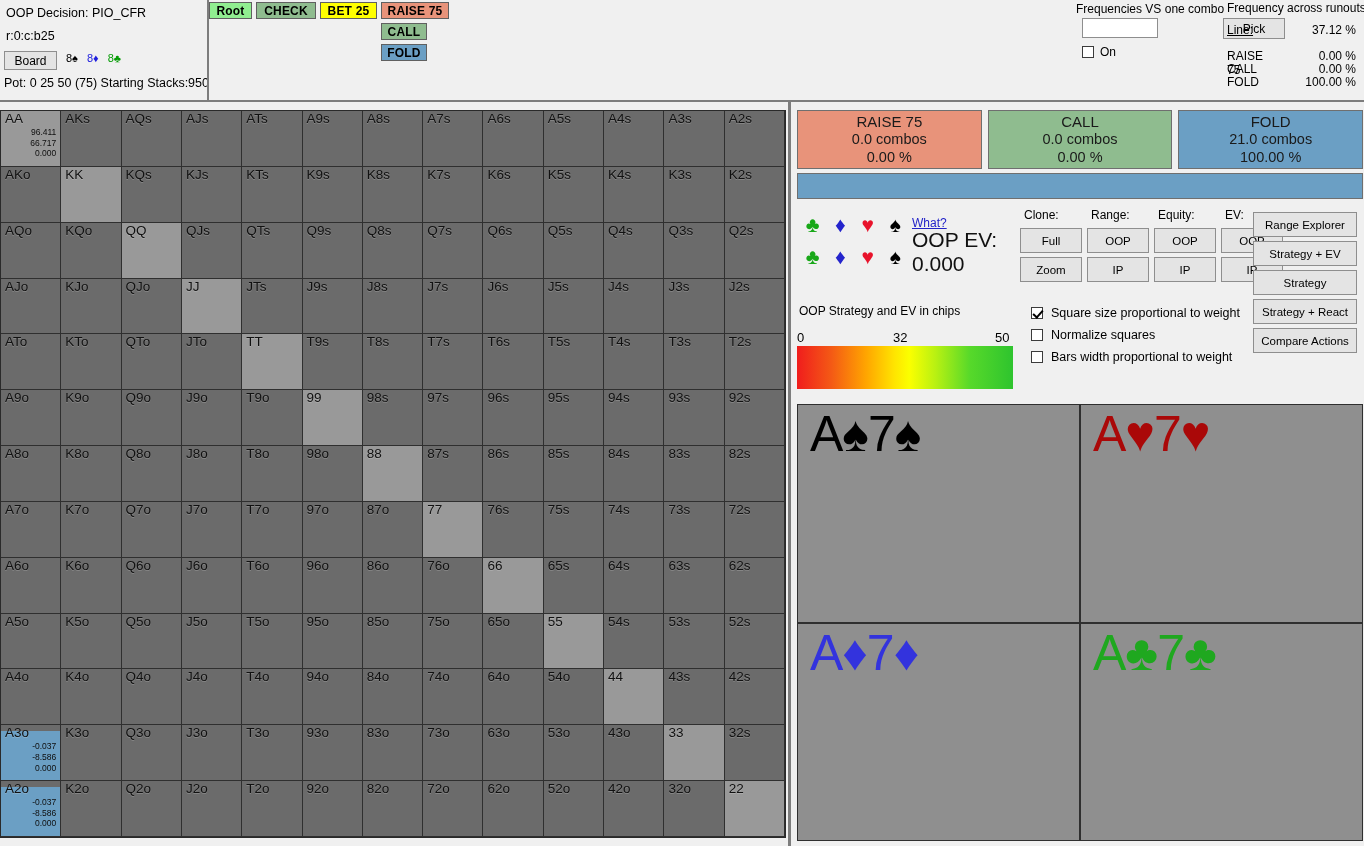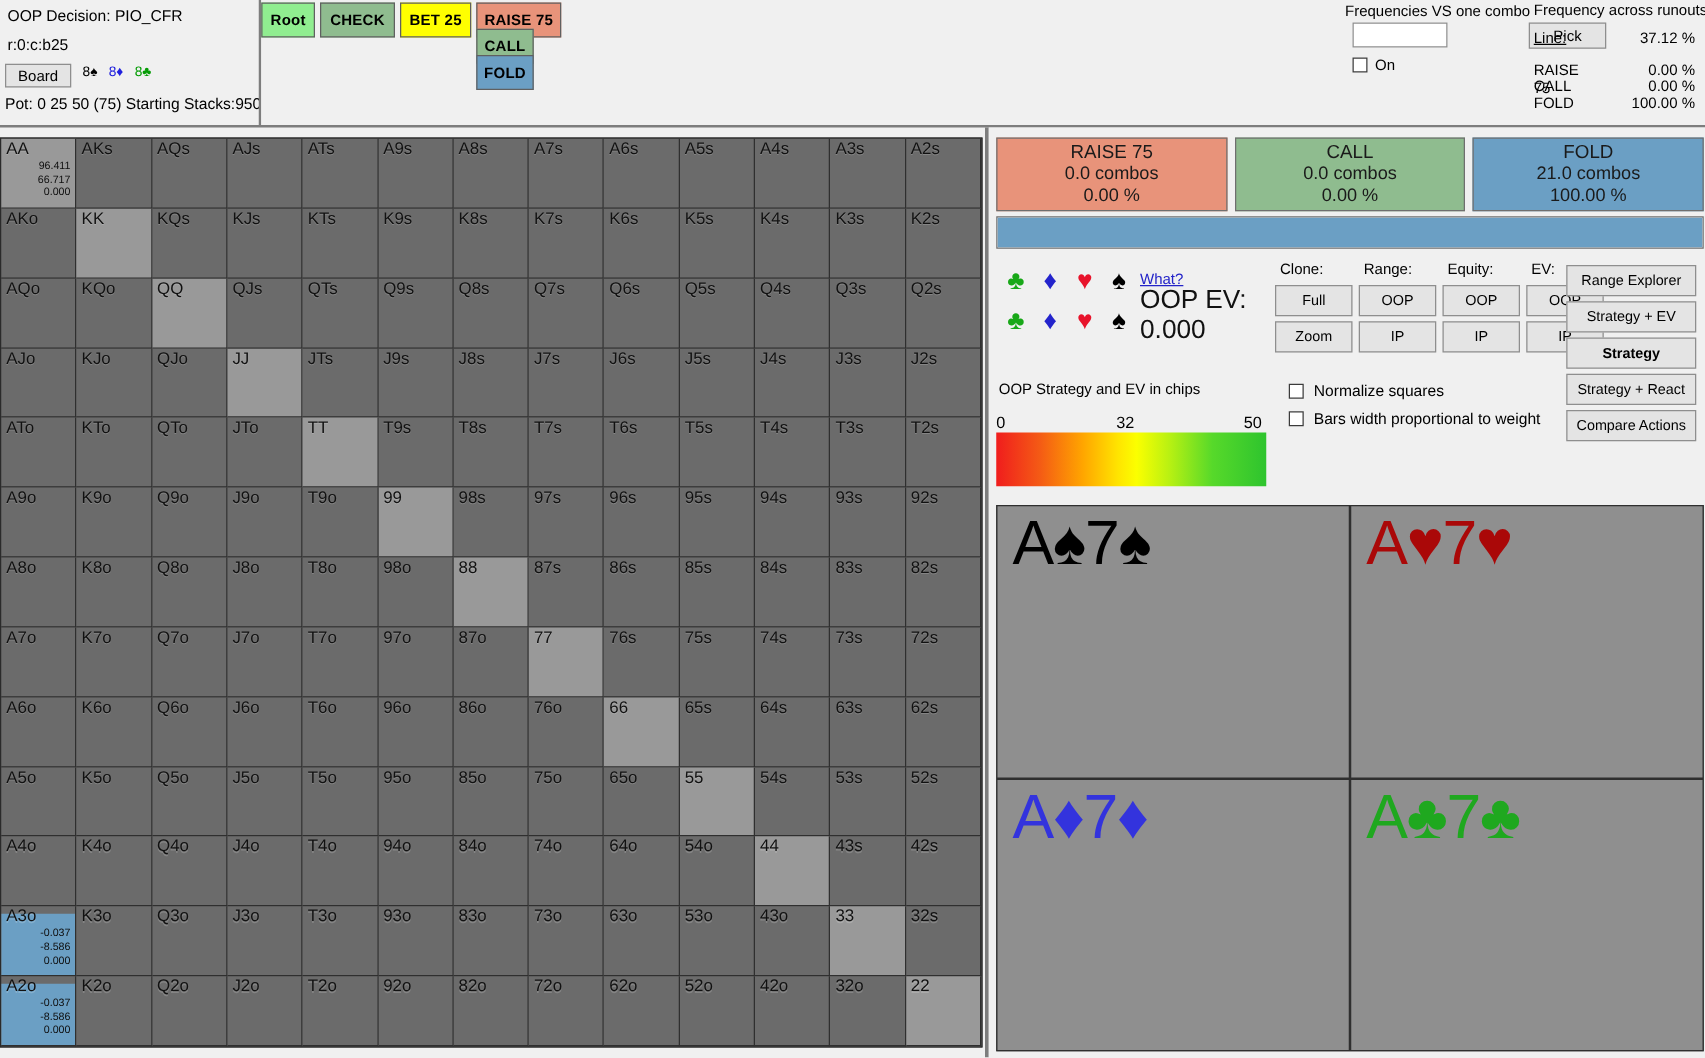--- a/index.html
+++ b/index.html
@@ -31,21 +31,21 @@
   .bc.spade { color: #000; }
   .bc.diamond { color: #2020dd; }
   .bc.club { color: #059c05; }
   .tl-pot { left: 4px; top: 76px; font-size: 12.5px; }
 
   .vdiv-1 { position: absolute; left: 207px; top: 0; width: 2px; height: 100px; background: #7d7d7d; }
 
   
   .tree-area { position: absolute; left: 209px; top: 0; width: 860px; height: 100px; background: #f0f0f0; }
   .tnode {
-    position: absolute; height: 28px; border: 1px solid #606060;
+    position: absolute; height: 17px; border: 1px solid #606060;
     font-size: 12px; font-weight: bold; color: #000;
     display: flex; align-items: center; justify-content: center;
     cursor: pointer; letter-spacing: 0.2px;
   }
   .tnode.root   { left: 0px;   top: 2px;  width: 43px;  background: #90ee90; }
   .tnode.check  { left: 47px;  top: 2px;  width: 60px;  background: #8fbc8f; }
   .tnode.bet25  { left: 111px; top: 2px;  width: 57px;  background: #ffff00; }
   .tnode.raise  { left: 172px; top: 2px;  width: 68px;  background: #e8937a; }
   .tnode.call   { left: 172px; top: 23px; width: 46px;  background: #8fbc8f; }
   .tnode.fold   { left: 172px; top: 44px; width: 46px;  background: #6b9fc4; }
@@ -808,20 +808,24 @@
     <div class="strategy-cap">OOP Strategy and EV in chips</div>
     <div class="scale-nums">
       <span style="left:0px;">0</span>
       <span style="left:96px;">32</span>
       <span style="left:198px;">50</span>
     </div>
     <div class="grad-bar"></div>
 
     <div class="cb-col" id="cb-col">
         <label class="cb-row">
+          <span class="cbx checked"></span>
+          <span class="cb-label">Square size proportional to weight</span>
+        </label>
+        <label class="cb-row">
           <span class="cbx"></span>
           <span class="cb-label">Normalize squares</span>
         </label>
         <label class="cb-row">
           <span class="cbx"></span>
           <span class="cb-label">Bars width proportional to weight</span>
         </label>
       </div>
 
     <div id="mini-area">
@@ -835,21 +839,21 @@
         <div class="mini-btn" style="left: 363px; top: 126px;">OOP</div>
         <div class="mini-btn" style="left: 363px; top: 155px;">IP</div>
         <div class="minihdr" style="left: 434px; top: 106px;">EV:</div>
         <div class="mini-btn" style="left: 430px; top: 126px;">OOP</div>
         <div class="mini-btn" style="left: 430px; top: 155px;">IP</div>
       </div>
 
     <div id="side-btns">
         <div class="big-btn" style="top: 110px;">Range Explorer</div>
         <div class="big-btn" style="top: 139px;">Strategy + EV</div>
-        <div class="big-btn" style="top: 168px; font-weight: bold;">Strategy</div>
+        <div class="big-btn" style="top: 168px;">Strategy</div>
         <div class="big-btn" style="top: 197px;">Strategy + React</div>
         <div class="big-btn" style="top: 226px;">Compare Actions</div>
       </div>
 
     <div class="quads" id="quads">
         <div class="quad">
           <div class="qtext q-spade">A♠7♠</div>
         </div>
         <div class="quad">
           <div class="qtext q-heart">A♥7♥</div>

